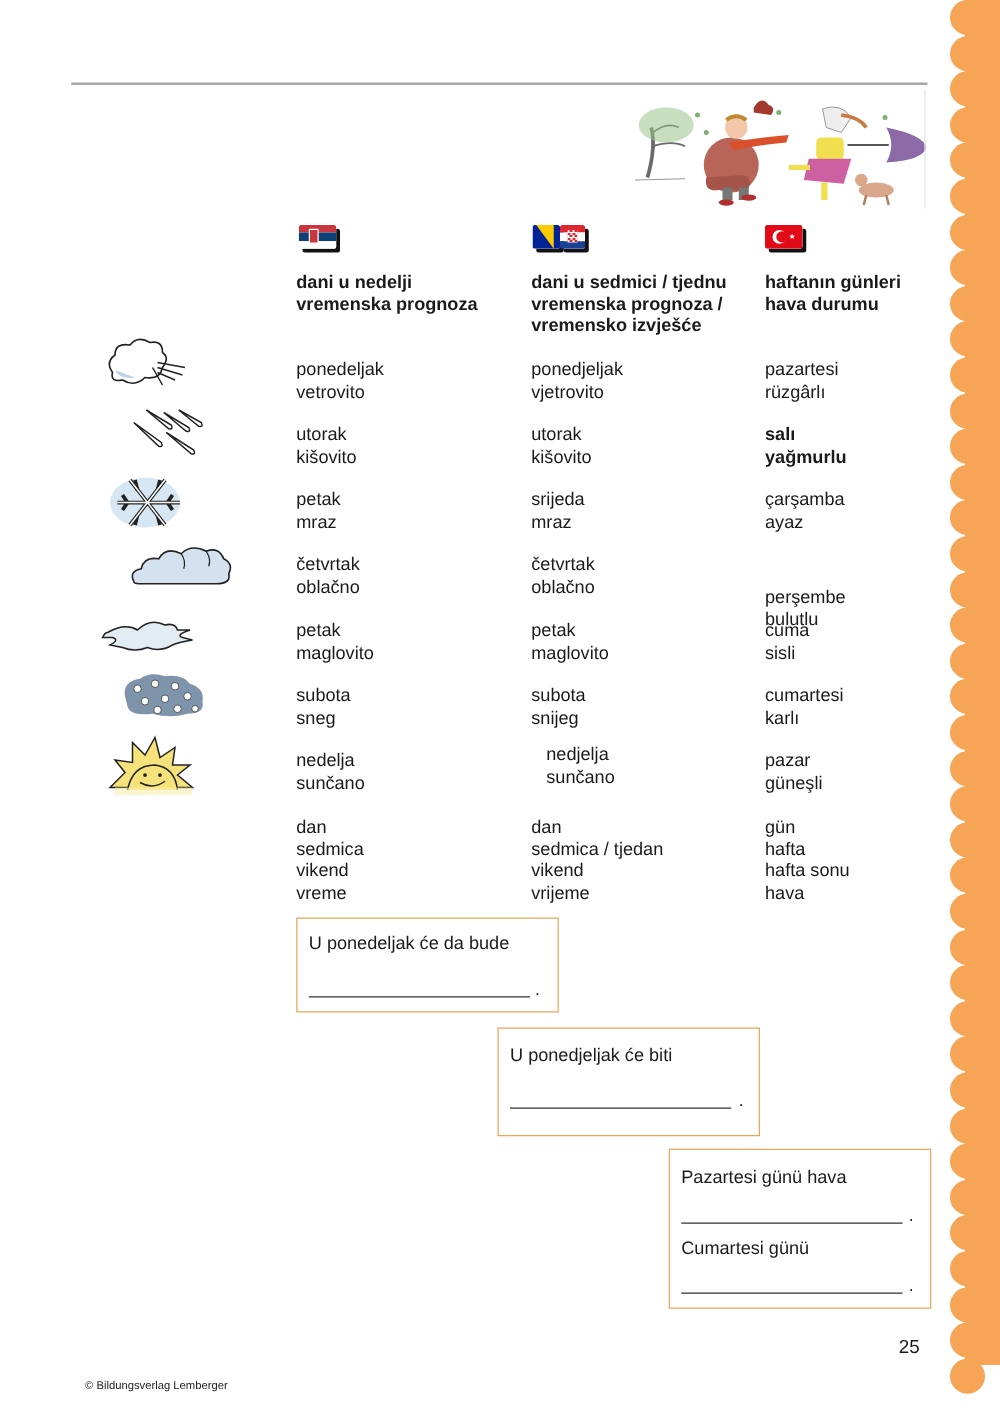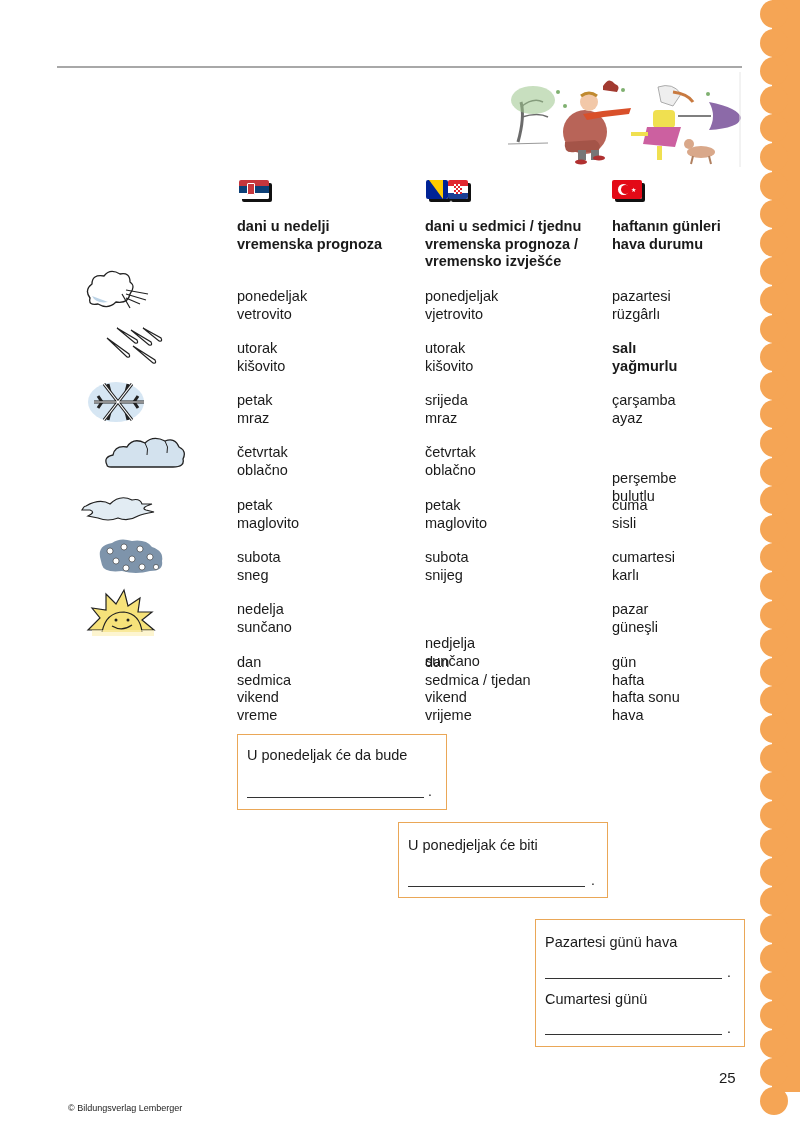--- a/index.html
+++ b/index.html
@@ -214,21 +214,21 @@
         <div>oblačno</div>
       </div>
       <div class="entry" style="top: 497px; white-space: nowrap;">
         <div>petak</div>
         <div>maglovito</div>
       </div>
       <div class="entry" style="top: 549px; white-space: nowrap;">
         <div>subota</div>
         <div>snijeg</div>
       </div>
-      <div class="entry" style="top: 635px; white-space: nowrap;">
+      <div class="entry" style="top: 596px; white-space: nowrap; margin-left: 12px;">
         <div>nedjelja</div>
         <div>sunčano</div>
       </div>
       <div class="entry" style="top: 654px; white-space: nowrap;">
         <div>dan</div>
         <div>sedmica / tjedan</div>
         <div>vikend</div>
         <div>vrijeme</div>
       </div>
     </div>
@@ -335,21 +335,21 @@
     <rect x="10" y="44" width="62" height="6" fill="#fbefb0" opacity="0.6"></rect>
   </svg>
 </div>
 
 <div class="box" style="left:237px; top:734px; width:210px; height:76px;">
   <span class="prompt" style="top:12px;">U ponedeljak će da bude</span>
   <div class="line" style="top:62px;"></div>
   <span class="dot" style="left:190px; top:48px;">.</span>
 </div>
 
-<div class="box" style="left:398px; top:822px; width:210px; height:76px;">
+<div class="box" style="left:398px; top:822px; width:210px; height:87px;">
   <span class="prompt" style="top:14px;">U ponedjeljak će biti</span>
   <div class="line" style="top:63px;"></div>
   <span class="dot" style="left:192px; top:49px;">.</span>
 </div>
 
 <div class="box" style="left:535px; top:919px; width:210px; height:128px;">
   <span class="prompt" style="top:14px;">Pazartesi günü hava</span>
   <div class="line" style="top:58px;"></div>
   <span class="dot" style="left:191px; top:44px;">.</span>
   <span class="prompt" style="top:71px;">Cumartesi günü</span>

